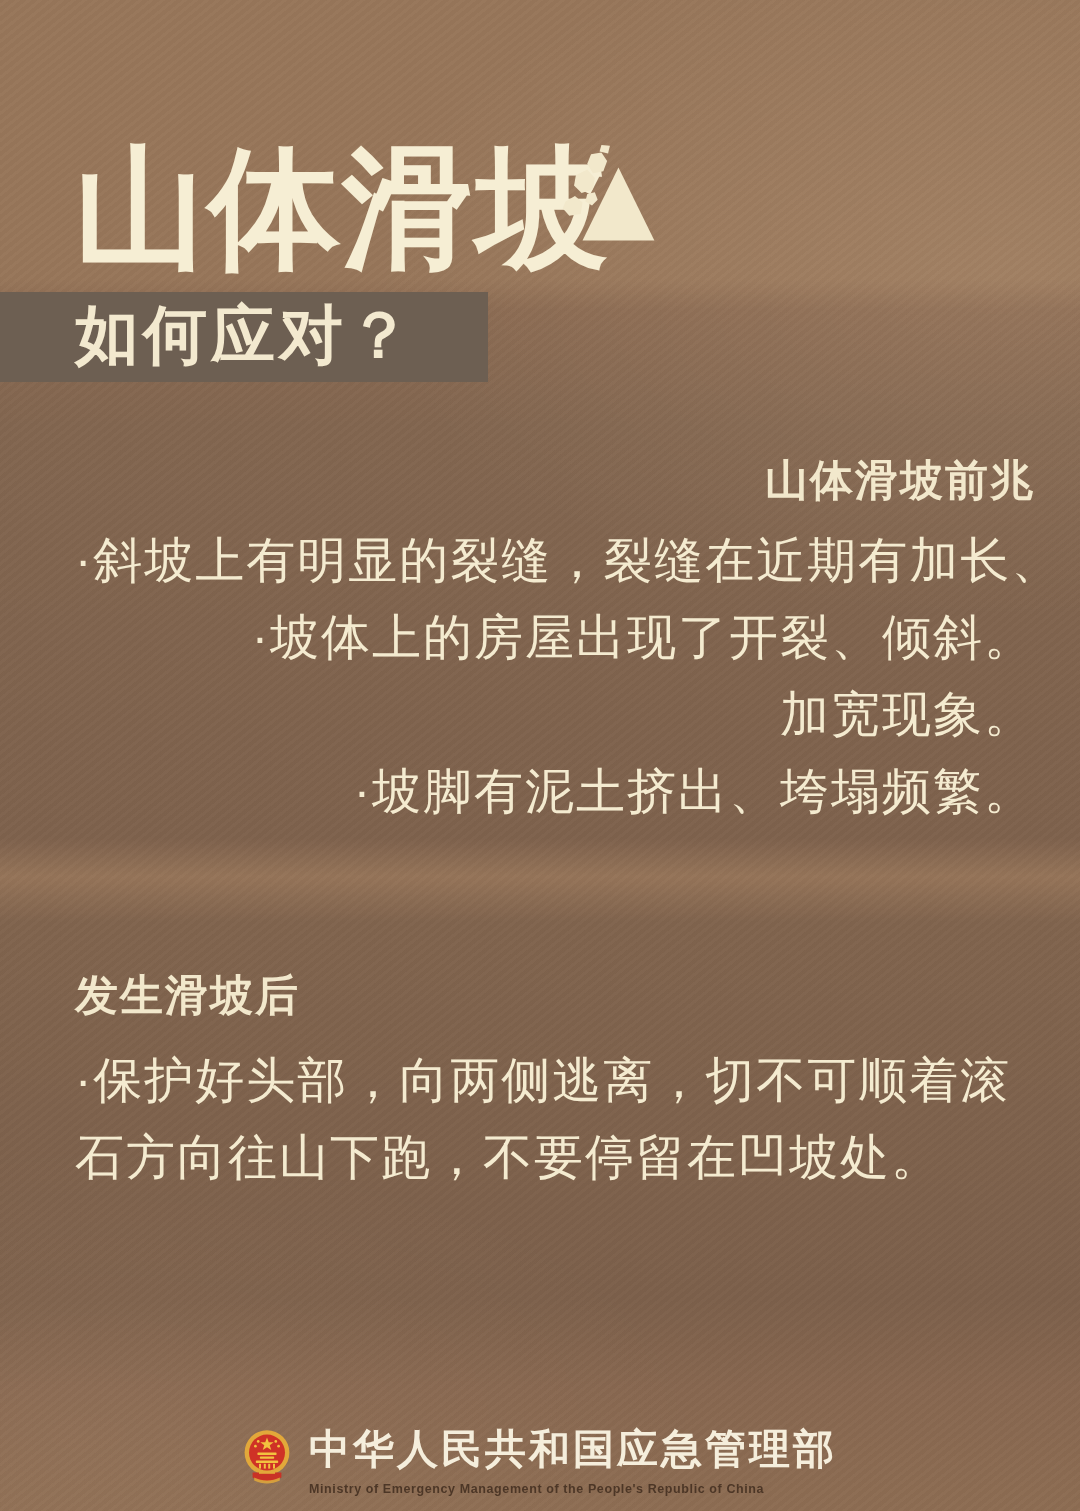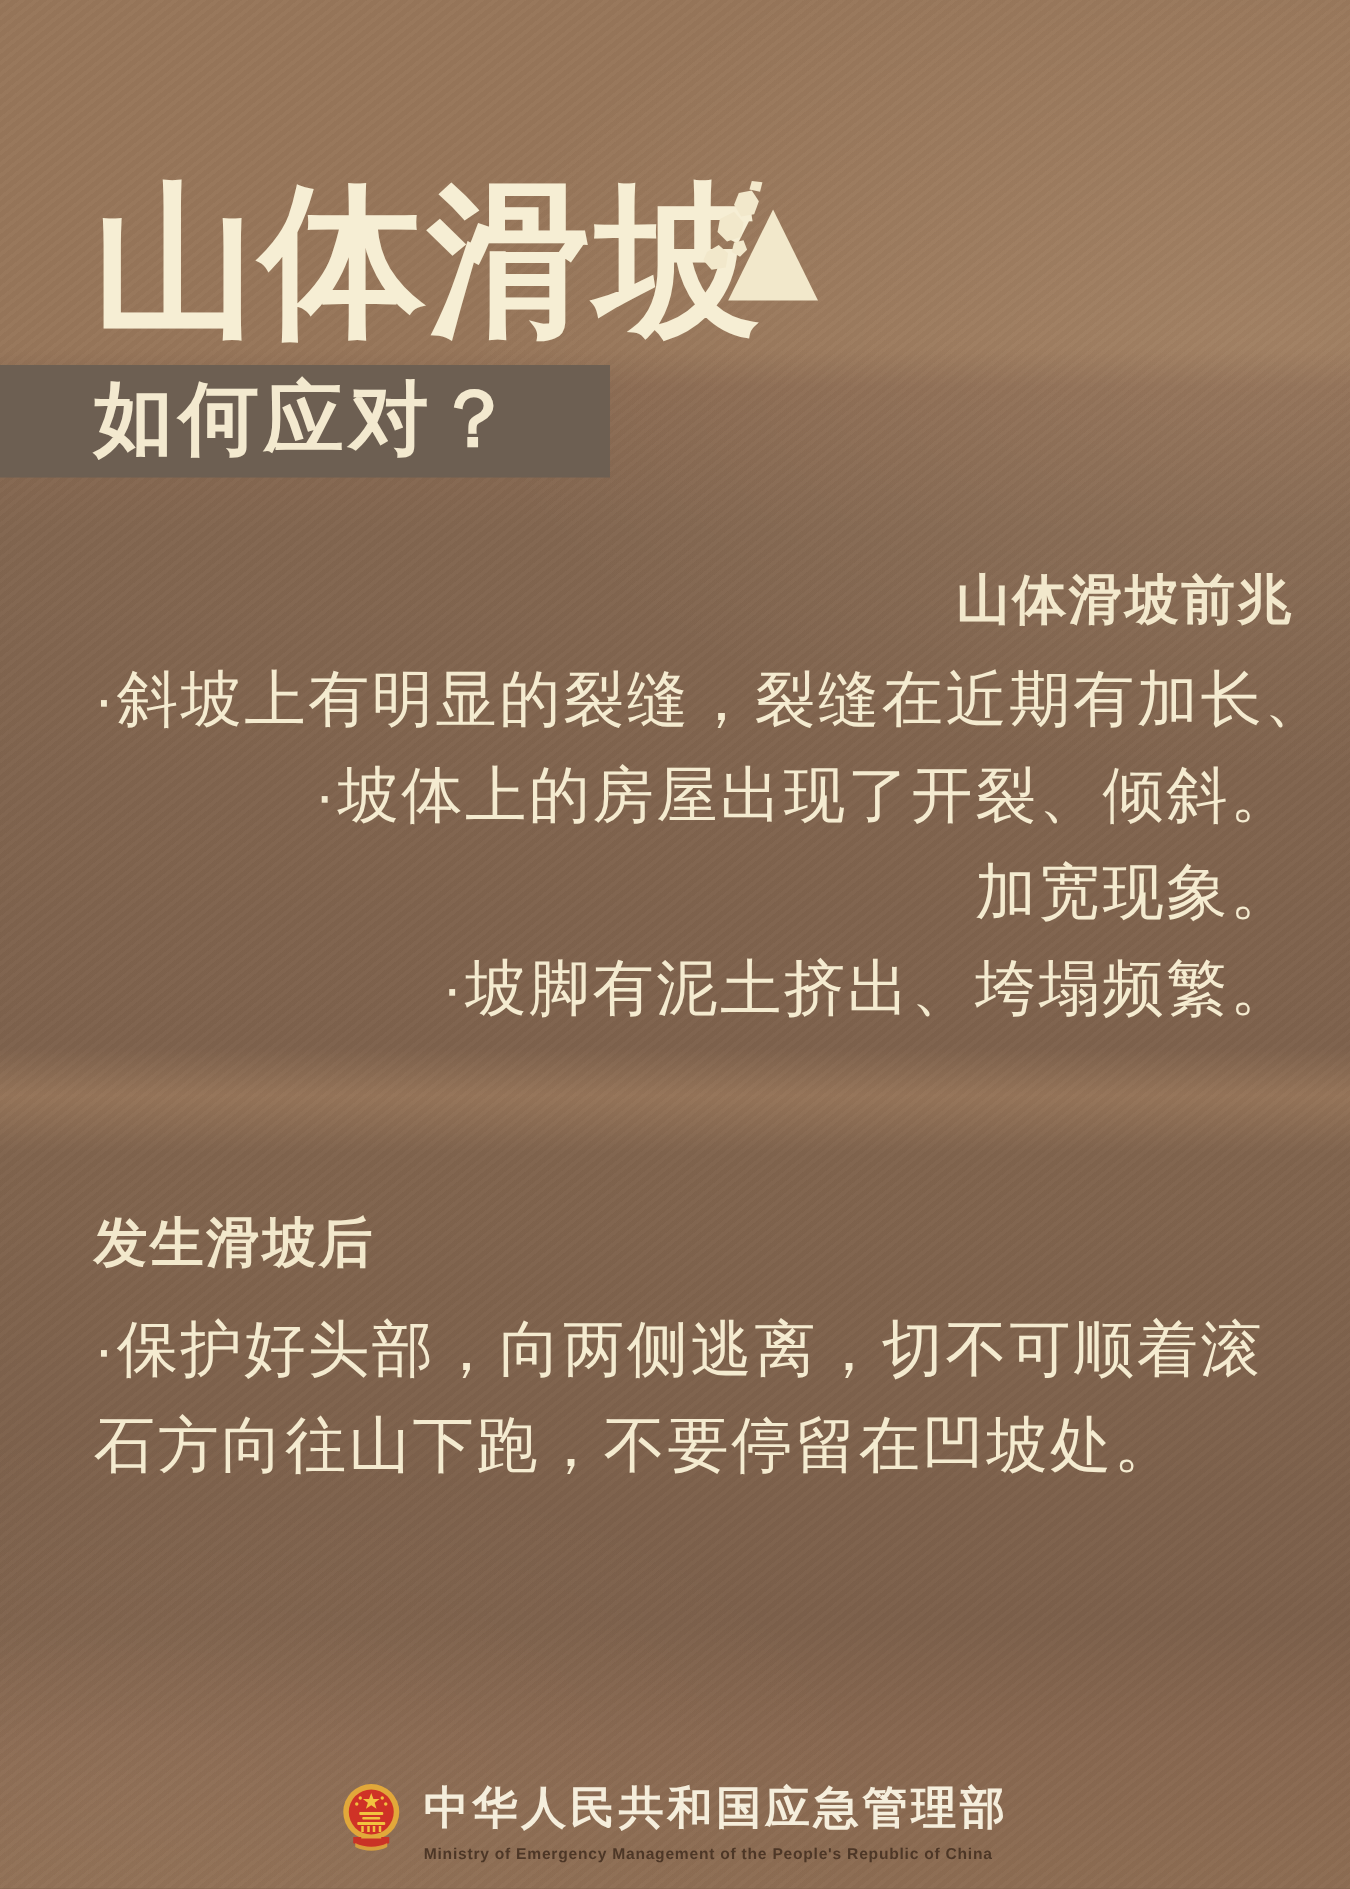--- a/index.html
+++ b/index.html
@@ -53,21 +53,21 @@
   .line{
     font-size:49px;line-height:77px;font-weight:400;
     color:#f4ebd0;letter-spacing:2px;white-space:nowrap;
   }
   .footer{
     position:absolute;left:0;top:1422px;width:1080px;
     display:flex;justify-content:center;align-items:center;gap:18px;
   }
   .emblem-icon{width:48px;height:66px;flex:0 0 auto;}
   .footer-text{display:flex;flex-direction:column;}
-  .org-cn{font-size:36px;font-weight:800;color:#f5eedc;letter-spacing:3px;white-space:nowrap;}
+  .org-cn{font-size:41px;font-weight:800;color:#f5eedc;letter-spacing:3px;white-space:nowrap;}
   .org-en{font-size:12.5px;font-weight:700;color:#463122;letter-spacing:0.6px;margin-top:5px;white-space:nowrap;opacity:0.9;}
 </style>
 </head>
 <body>
 
 <div class="poster">
   <div class="grain"></div>
 
   <div class="title-block">
     <h1 class="title">山体滑坡</h1>

